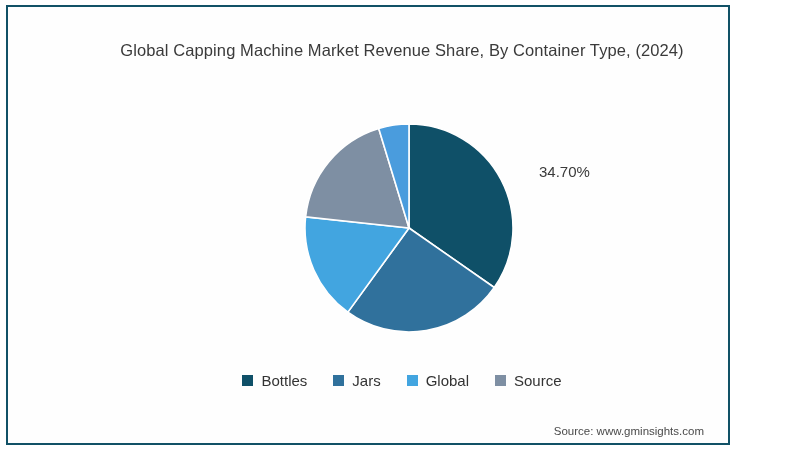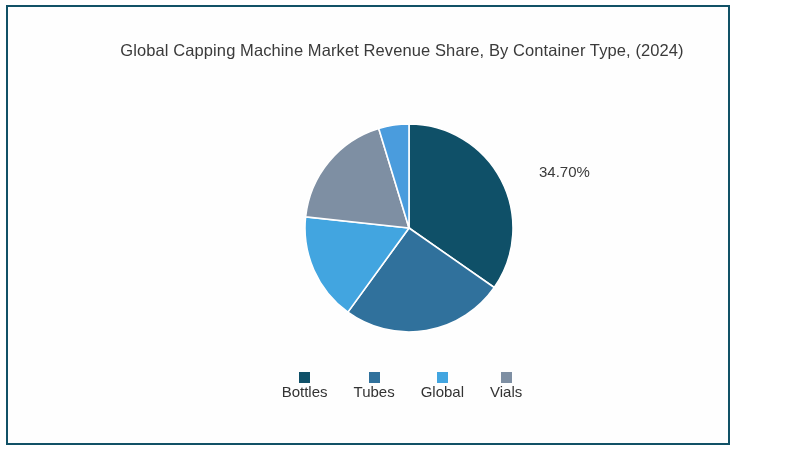--- a/index.html
+++ b/index.html
@@ -61,22 +61,23 @@
     top: 365px;
     width: 788px;
     display: flex;
     flex-direction: row;
     align-items: center;
     justify-content: center;
     gap: 26px;
   }
   .legend-item {
     display: flex;
-    flex-direction: column;
+    flex-direction: row;
     align-items: center;
+    gap: 8px;
     white-space: nowrap;
   }
   .legend-swatch {
     width: 11px;
     height: 11px;
     flex: 0 0 auto;
   }
   .legend-label {
     font-size: 15px;
     color: #333333;
@@ -111,26 +112,27 @@
     <div id="value-label">34.70%</div>
   </div>
 
   <div id="legend">
     <div class="legend-item">
       <span class="legend-swatch" style="background: rgb(15, 80, 104);"></span>
       <span class="legend-label">Bottles</span>
     </div>
     <div class="legend-item">
       <span class="legend-swatch" style="background: rgb(48, 113, 156);"></span>
-      <span class="legend-label">Tubes</span>
+      <span class="legend-label">Jars</span>
     </div>
     <div class="legend-item">
       <span class="legend-swatch" style="background: rgb(66, 165, 224);"></span>
       <span class="legend-label">Global</span>
     </div>
     <div class="legend-item">
       <span class="legend-swatch" style="background: rgb(126, 143, 163);"></span>
-      <span class="legend-label">Vials</span>
+      <span class="legend-label">Source</span>
     </div>
   </div>
 
+  <div id="source">Source: www.gminsights.com</div>
 
 </div>
 
 </body></html>

